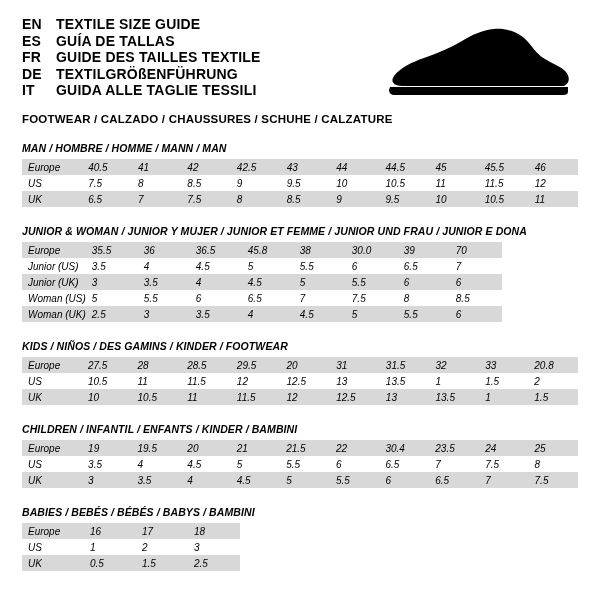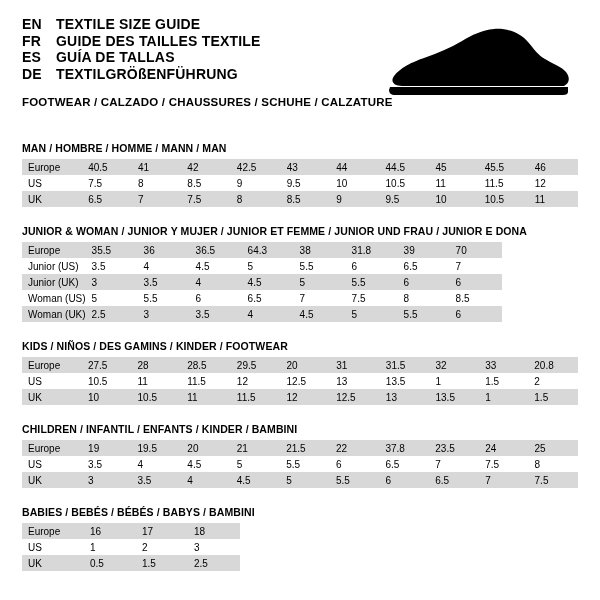--- a/index.html
+++ b/index.html
@@ -65,25 +65,27 @@
 
   
   .section {
     margin-top: 18px;
   }
   .section-title {
     font-size: 10.5px;
     font-weight: bold;
     letter-spacing: .1px;
     margin-bottom: 5px;
+    font-style: italic;
   }
   table.size-table {
     border-collapse: collapse;
     table-layout: fixed;
     font-size: 10px;
+    font-style: italic;
   }
   table.size-table td {
     height: 16px;
     padding: 0 0 0 6px;
     vertical-align: middle;
     white-space: nowrap;
     overflow: hidden;
   }
   table.size-table tr.shaded td {
     background: #d8d8d8;
@@ -102,30 +104,34 @@
 
 <div class="page">
 
   <div class="header">
     <ul class="lang-list">
         <li class="lang-row">
           <span class="lang-code">EN</span>
           <span class="lang-text">TEXTILE SIZE GUIDE</span>
         </li>
         <li class="lang-row">
+          <span class="lang-code">ES</span>
+          <span class="lang-text">GUÍA DE TALLAS</span>
+        </li>
+        <li class="lang-row">
           <span class="lang-code">FR</span>
           <span class="lang-text">GUIDE DES TAILLES TEXTILE</span>
         </li>
         <li class="lang-row">
-          <span class="lang-code">ES</span>
-          <span class="lang-text">GUÍA DE TALLAS</span>
+          <span class="lang-code">DE</span>
+          <span class="lang-text">TEXTILGRÖßENFÜHRUNG</span>
         </li>
         <li class="lang-row">
-          <span class="lang-code">DE</span>
-          <span class="lang-text">TEXTILGRÖßENFÜHRUNG</span>
+          <span class="lang-code">IT</span>
+          <span class="lang-text">GUIDA ALLE TAGLIE TESSILI</span>
         </li>
       </ul>
     <div class="footwear-title">FOOTWEAR / CALZADO / CHAUSSURES / SCHUHE / CALZATURE</div>
 
     <div class="shoe">
       <svg viewBox="0 0 190 80" width="190" height="80" aria-hidden="true">
         <path fill="#000000" d="M12 52
           C 18 44, 30 38, 42 34
           C 56 29, 68 24, 80 17
           C 90 11, 100 6, 112 5
@@ -214,23 +220,23 @@
             <col style="width: 52px;">
             <col style="width: 52px;">
             <col style="width: 52px;">
           </colgroup>
           <tbody>
             <tr class="shaded">
               <td class="rowlabel">Europe</td>
               <td>35.5</td>
               <td>36</td>
               <td>36.5</td>
-              <td>64.3</td>
+              <td>45.8</td>
               <td>38</td>
-              <td>31.8</td>
+              <td>30.0</td>
               <td>39</td>
               <td>70</td>
             </tr>
             <tr class="plain">
               <td class="rowlabel">Junior (US)</td>
               <td>3.5</td>
               <td>4</td>
               <td>4.5</td>
               <td>5</td>
               <td>5.5</td>
@@ -351,21 +357,21 @@
           </colgroup>
           <tbody>
             <tr class="shaded">
               <td class="rowlabel">Europe</td>
               <td>19</td>
               <td>19.5</td>
               <td>20</td>
               <td>21</td>
               <td>21.5</td>
               <td>22</td>
-              <td>37.8</td>
+              <td>30.4</td>
               <td>23.5</td>
               <td>24</td>
               <td>25</td>
             </tr>
             <tr class="plain">
               <td class="rowlabel">US</td>
               <td>3.5</td>
               <td>4</td>
               <td>4.5</td>
               <td>5</td>

